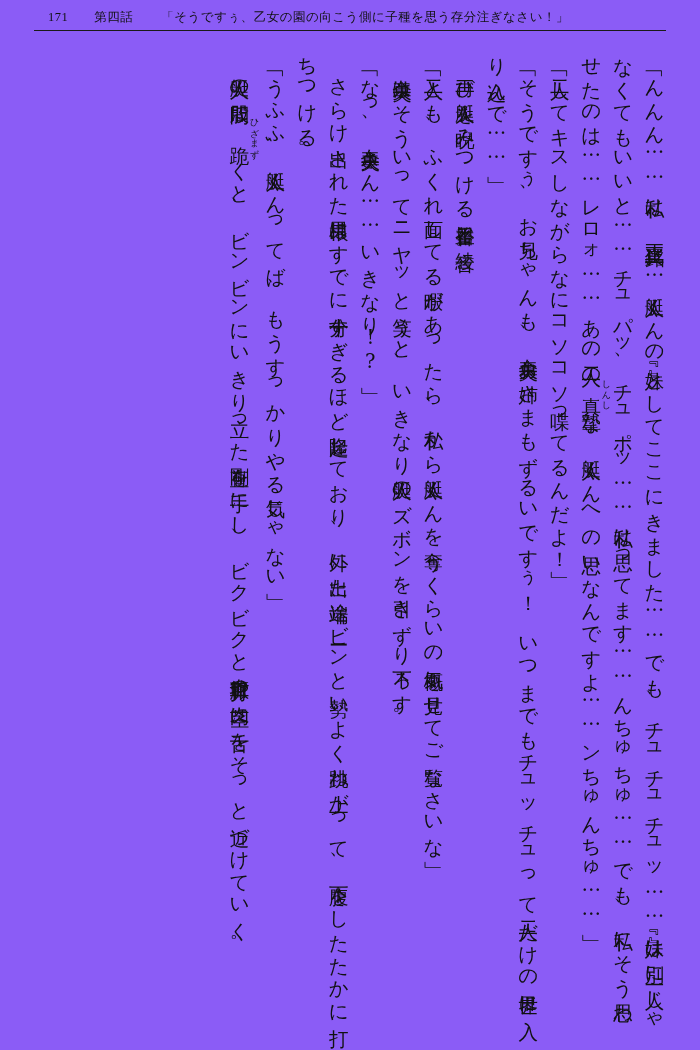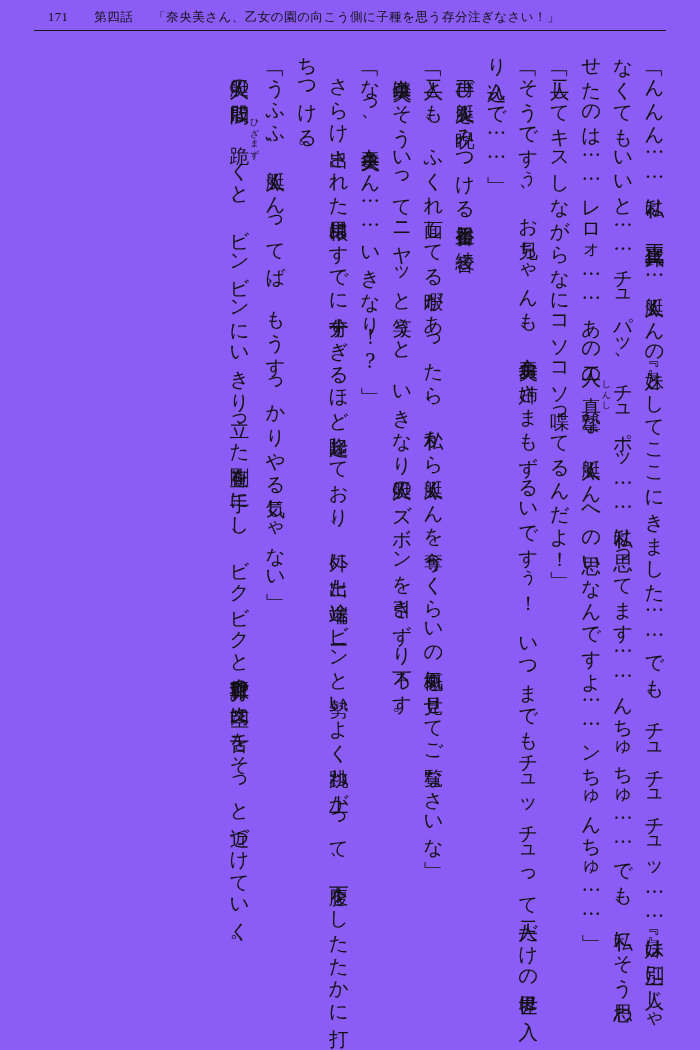--- a/index.html
+++ b/index.html
@@ -36,21 +36,21 @@
   .header .page-number {
     font-size: 12.5px;
     letter-spacing: 0.5px;
     color: #111;
     margin-right: 26px;
     font-family: "Liberation Serif", serif;
   }
   .header .chapter {
     font-size: 12.5px;
     color: #111;
-    margin-right: 20px;
+    margin-right: 28px;
     letter-spacing: 0.5px;
   }
   .header .running-title {
     font-size: 12.5px;
     color: #111;
     letter-spacing: 0.5px;
     white-space: nowrap;
   }
   .header-rule {
     position: absolute;
@@ -103,21 +103,21 @@
   }
 </style>
 </head>
 <body>
 
 <div class="page">
 
   <div class="header">
     <span class="page-number">171</span>
     <span class="chapter">第四話</span>
-    <span class="running-title">「奈央美さん、乙女の園の向こう側に子種を思う存分注ぎなさい！」</span>
+    <span class="running-title">「そうですぅ、乙女の園の向こう側に子種を思う存分注ぎなさい！」</span>
   </div>
   <div class="header-rule"></div>
 
   <div class="body-area">
     <div class="vtext" id="vtext">
         <p class="ind">「んんん……私は、正真正銘……艇人くんの『妹』としてここにきました……でも、チュチュチュッ……『妹』は別に一人じゃなくてもいいと……チュパッ、チュポッ……私は思ってます……んちゅちゅ……でも、私にそう思わせたのは……レロォ……あの二人の<ruby>真摯<rt>しんし</rt></ruby>な、艇人くんへの思いなんですよ……ンちゅんちゅ……」</p>
         <p class="ind">「二人してキスしながらなにコソコソ喋ってるんだよ！」</p>
         <p class="ind">「そうですぅ、お兄ちゃんも、奈央美お姉さまもずるいですぅ！　いつまでもチュッチュって二人だけの世界に入り込んで……」</p>
         <p class="ind">再び艇人を睨みつける裕香里と綾音。</p>
         <p class="ind">「二人とも、ふくれ面してる暇があったら、私から艇人くんを奪うくらいの気概を見せてご覧なさいな」</p>

